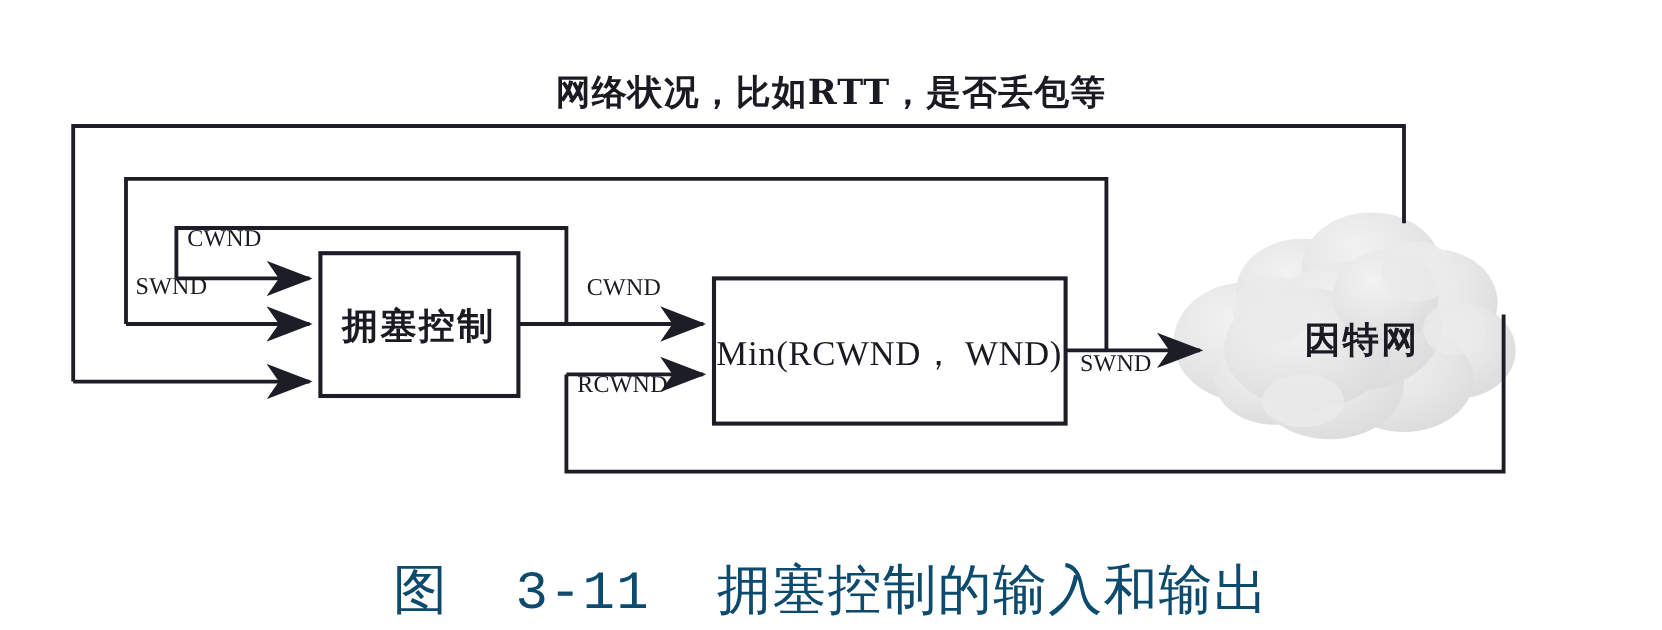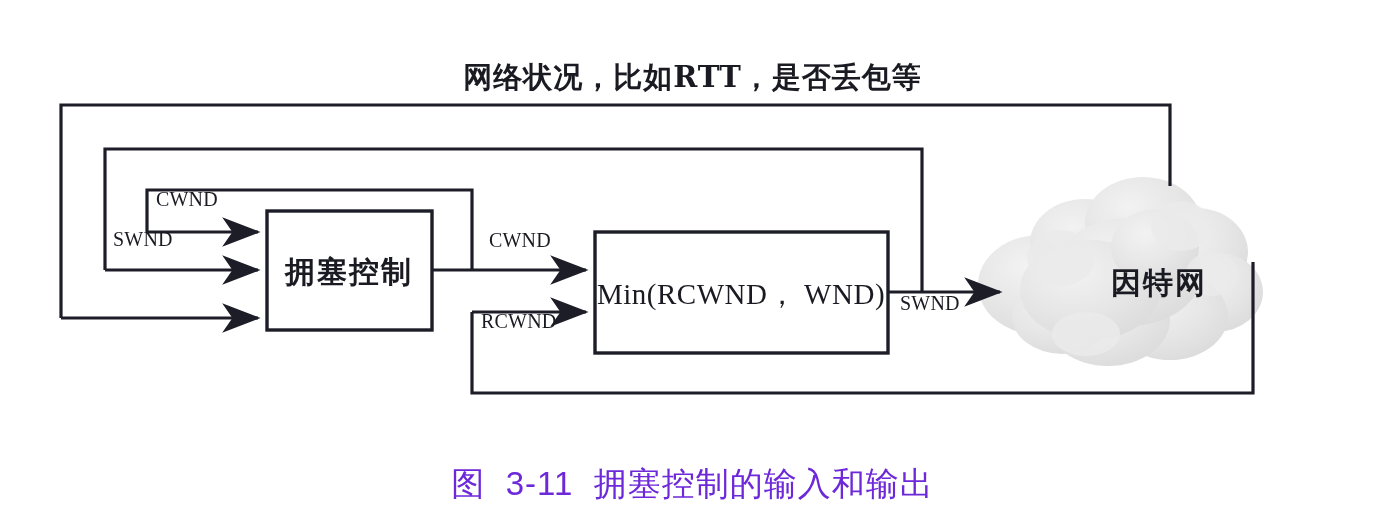--- a/index.html
+++ b/index.html
@@ -59,36 +59,35 @@
     top: 275px;
     font-size: 29px;
     font-weight: 400;
     letter-spacing: 0.5px;
     font-family: "Liberation Serif", "DejaVu Serif", serif;
   }
   #cloud-label {
     left: 1135px;
     transform: translateX(-50%);
     top: 263px;
-    margin-left: 24px;
   }
   #label-cwnd-in { left: 156px; top: 188px; }
   #label-swnd-in { left: 113px; top: 228px; }
   #label-cwnd-mid { left: 489px; top: 229px; }
   #label-rwnd-in { left: 481px; top: 310px; }
   #label-swnd-out { left: 900px; top: 292px; }
   #figure-caption {
     position: absolute;
     left: 50%;
     transform: translateX(-50%);
     top: 462px;
-    font-size: 33px;
+    font-size: 45px;
     letter-spacing: 1px;
-    color: #6d28d9;
-    font-family: Liberation Sans, sans-serif;
+    color: #0c4a6e;
+    font-family: Liberation Mono, monospace;
     white-space: pre;
   }
 </style>
 </head>
 <body>
 
 <div id="stage">
 
   <svg id="diagram-svg" viewBox="0 0 1385 525">
     <defs>

